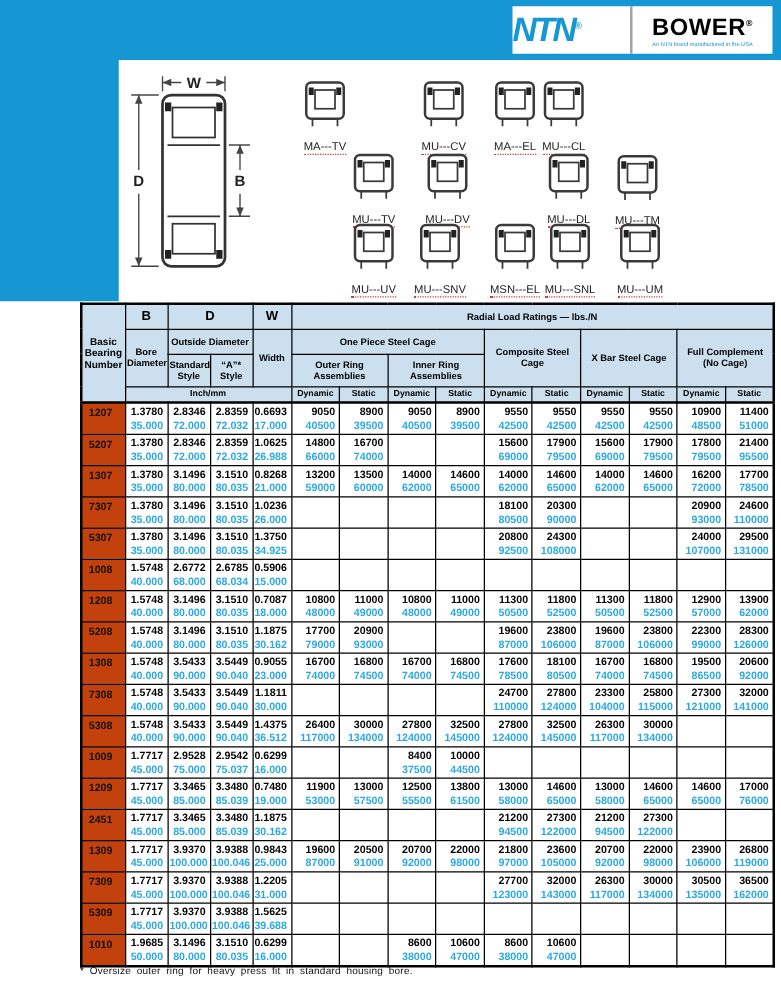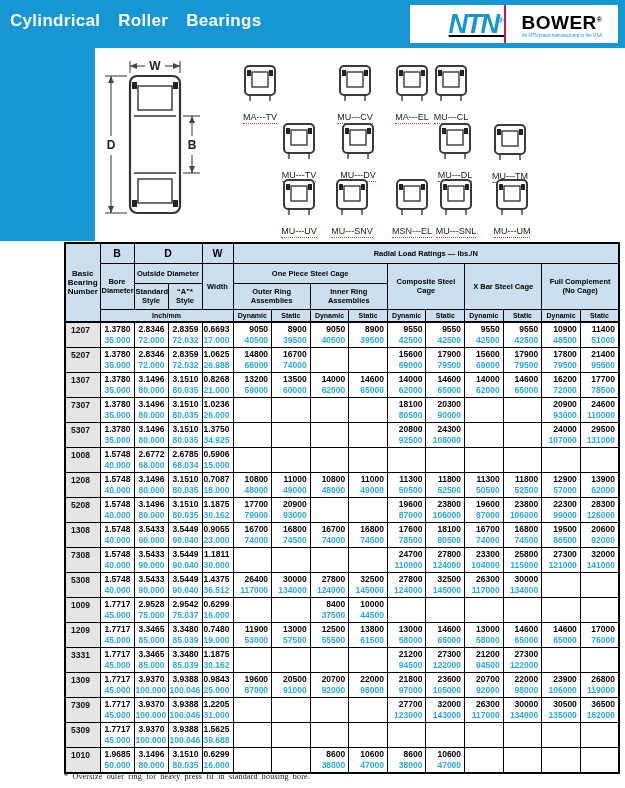--- a/index.html
+++ b/index.html
@@ -2,21 +2,21 @@
 <html><head>
 <meta charset="utf-8">
 <style>
   * { margin:0; padding:0; box-sizing:border-box; }
   html,body { width:625px; height:788px; }
   body { position:relative; background:#fff; font-family:"Liberation Sans", sans-serif; overflow:hidden; }
 
   .header-bar { position:absolute; left:0; top:0; width:625px; height:48px; background:#1697d4; }
   .page-title { position:absolute; left:10px; top:11px; color:#fff; font-size:17px; font-weight:bold; word-spacing:13px; letter-spacing:0.3px; }
   .logo-block { position:absolute; right:7px; top:5px; height:38px; display:flex; background:#fff; }
-  .ntn-box { width:96px; display:flex; align-items:center; justify-content:flex-end; border-right:2px solid #be185d;text-decoration:underline; }
+  .ntn-box { width:96px; display:flex; align-items:center; justify-content:flex-start; border-right:2px solid #a3a3a3; }
   .ntn-text { color:#1697d4; font-size:27px; font-weight:bold; font-style:italic; letter-spacing:-2px; }
   .ntn-text sup { font-size:8px; font-style:normal; letter-spacing:0; }
   .bower-box { width:112px; display:flex; flex-direction:column; align-items:center; justify-content:center; }
   .bower-text { color:#000; font-size:19px; font-weight:bold; letter-spacing:0.5px; line-height:19px; }
   .bower-text sup { font-size:7px; }
   .bower-tagline { font-size:4.5px; color:#1697d4; margin-top:1px; }
 
   .left-strip { position:absolute; left:0; top:48px; width:95px; height:193px; background:#1697d4; }
 
   #main-diagram { position:absolute; left:97px; top:52px; }
@@ -32,29 +32,28 @@
   thead tr.r1 th { height:20px; }
   thead tr.r2 th { height:20px; }
   thead tr.r3 th { height:26px; }
   thead tr.r4 th { height:12px; font-size:7px; }
   thead { border-bottom:2px solid #000; }
   th.basic-hdr { font-size:8px; }
 
   tbody td { height:25px; vertical-align:middle; padding:1px 3px 1px 1px; }
   tbody td .in { font-size:8.5px; font-weight:bold; color:#000; text-align:right; line-height:11px; height:11px; }
   tbody td .mm { font-size:8.5px; font-weight:bold; color:#29a9e1; text-align:right; line-height:11px; height:11px; }
-  tbody td.basic { background:#e5e5e5; font-size:8.5px; font-weight:bold; color:#111; text-align:left; vertical-align:top; padding:2px 0 0 5px; }
+  tbody td.basic { background:#c2410c; font-size:8.5px; font-weight:bold; color:#111; text-align:left; vertical-align:top; padding:2px 0 0 5px; }
 
-  .footnote { position:absolute; left:64px; top:772px; font-size:8px; color:#111; letter-spacing:0.2px; word-spacing:2px;font-family:Liberation Serif, serif; }
+  .footnote { position:absolute; left:64px; top:772px; font-size:8px; color:#111; letter-spacing:0.2px; word-spacing:2px; }
 </style>
 </head>
 <body>
 
 <div class="header-bar">
-  <div class="page-title">Cylindrical Roller Bearings</div>
   <div class="logo-block">
     <div class="ntn-box">
       <span class="ntn-text"><span>NTN</span><sup>®</sup></span>
     </div>
     <div class="bower-box">
       <span class="bower-text"><span>BOWER</span><sup>®</sup></span>
       <span class="bower-tagline">An NTN brand manufactured in the USA</span>
     </div>
   </div>
 </div>
@@ -1030,21 +1029,21 @@
         <td>
           <div class="in">14600</div>
           <div class="mm">65000</div>
         </td>
         <td>
           <div class="in">17000</div>
           <div class="mm">76000</div>
         </td>
       </tr>
       <tr>
-        <td class="basic">3331</td>
+        <td class="basic">2451</td>
         <td>
           <div class="in">1.7717</div>
           <div class="mm">45.000</div>
         </td>
         <td>
           <div class="in">3.3465</div>
           <div class="mm">85.000</div>
         </td>
         <td>
           <div class="in">3.3480</div>

